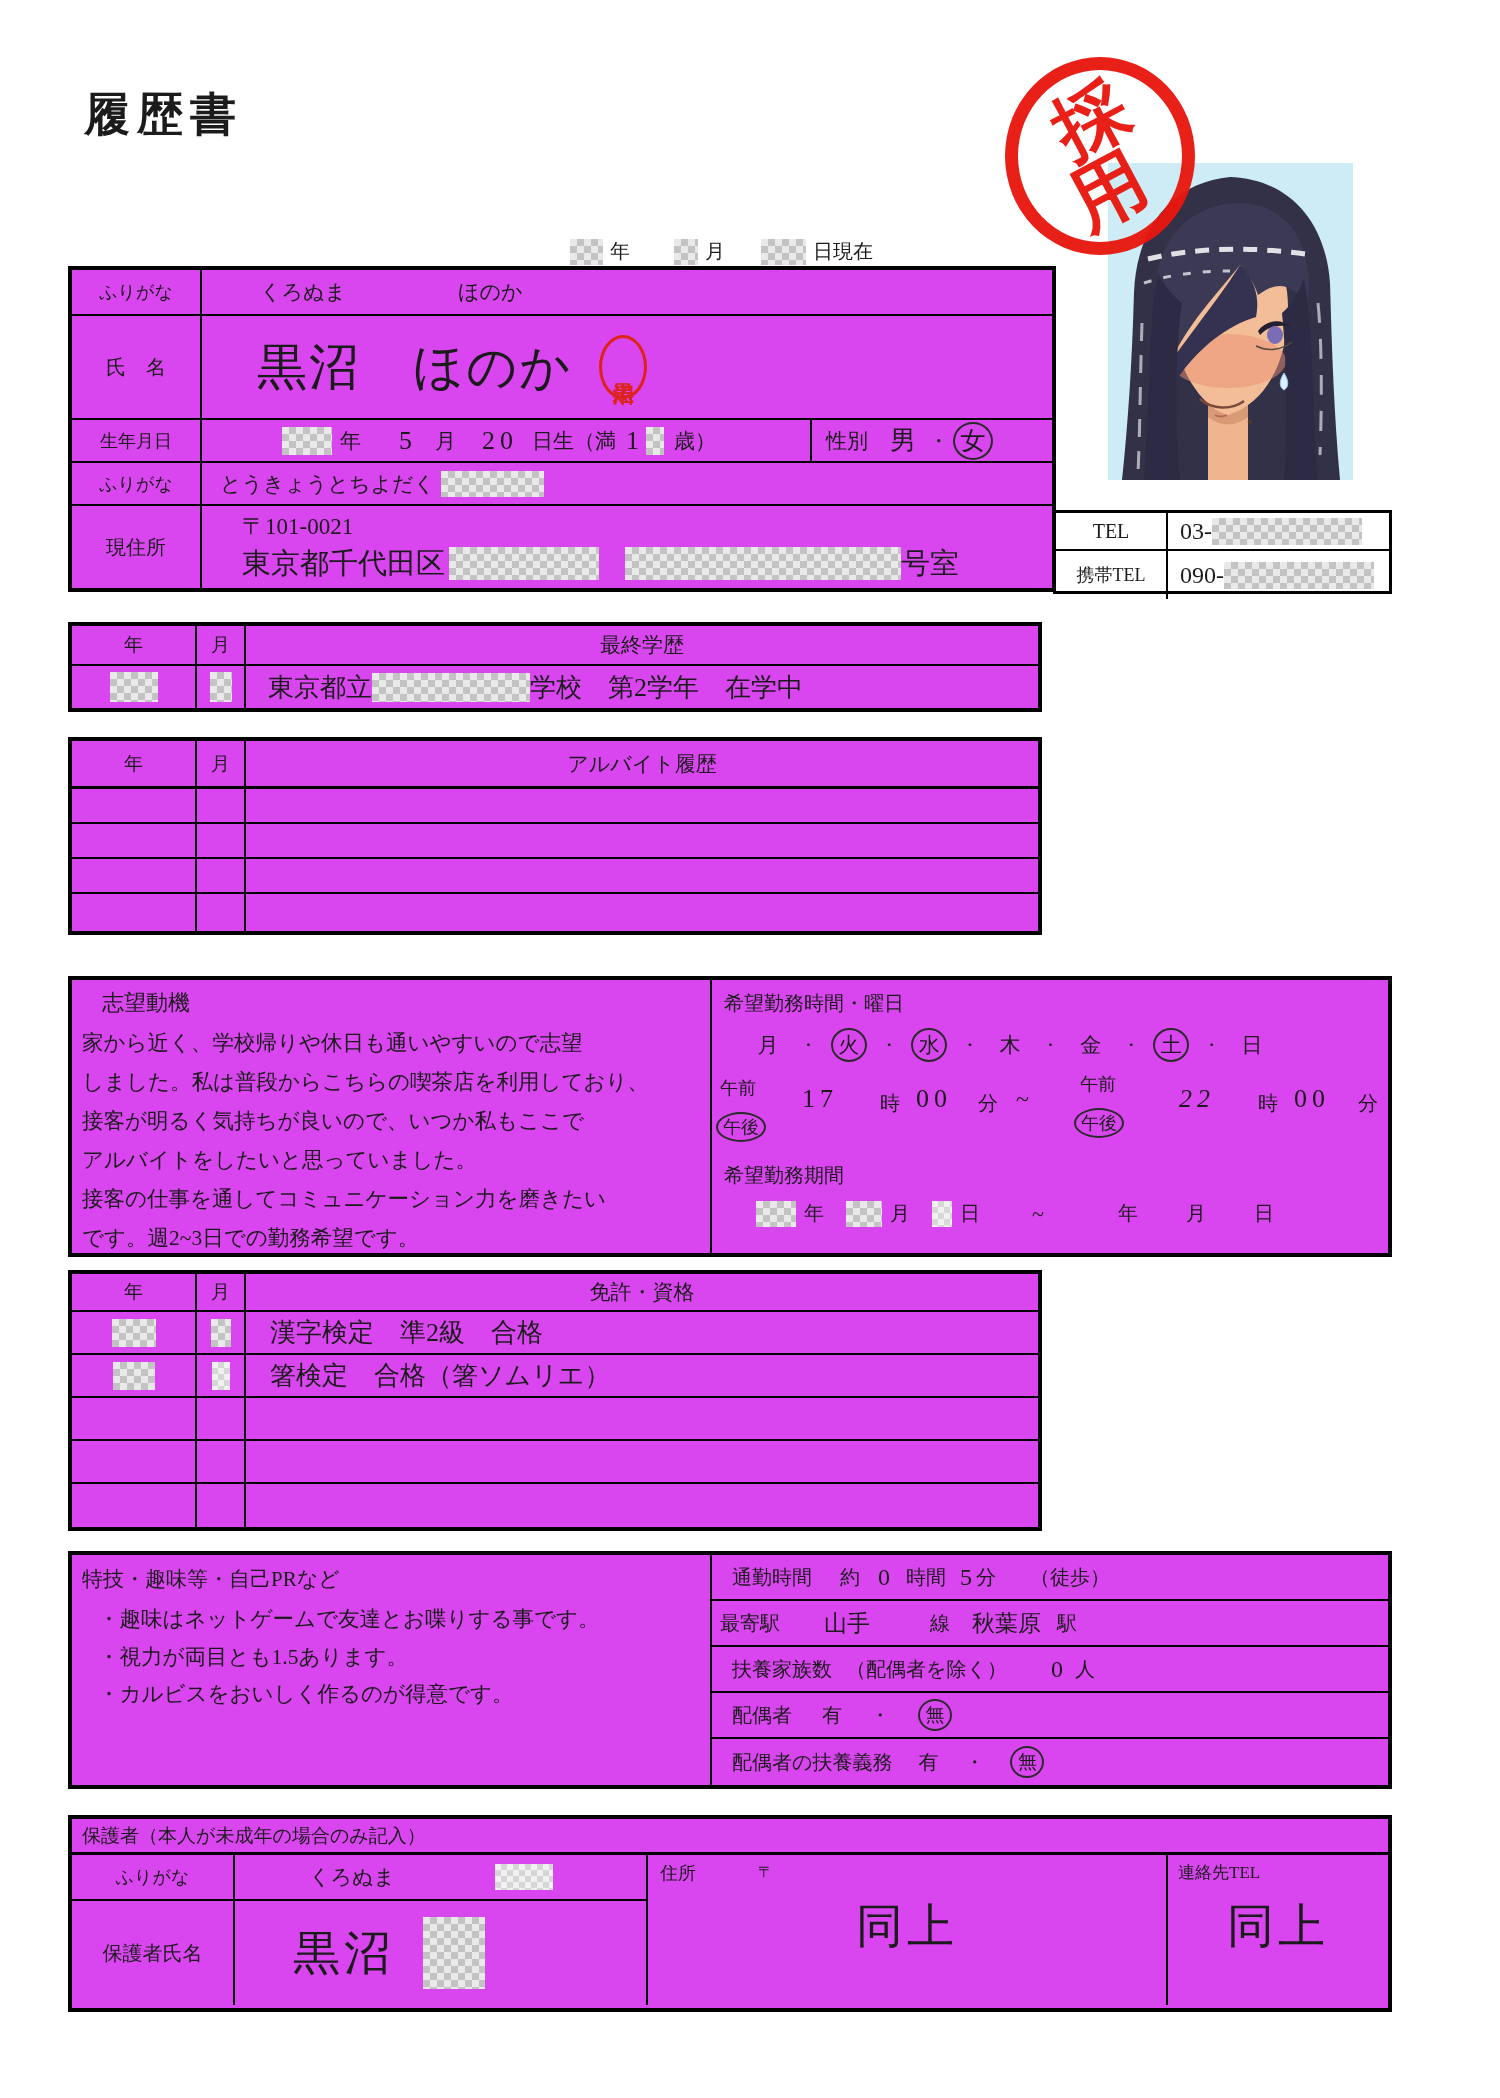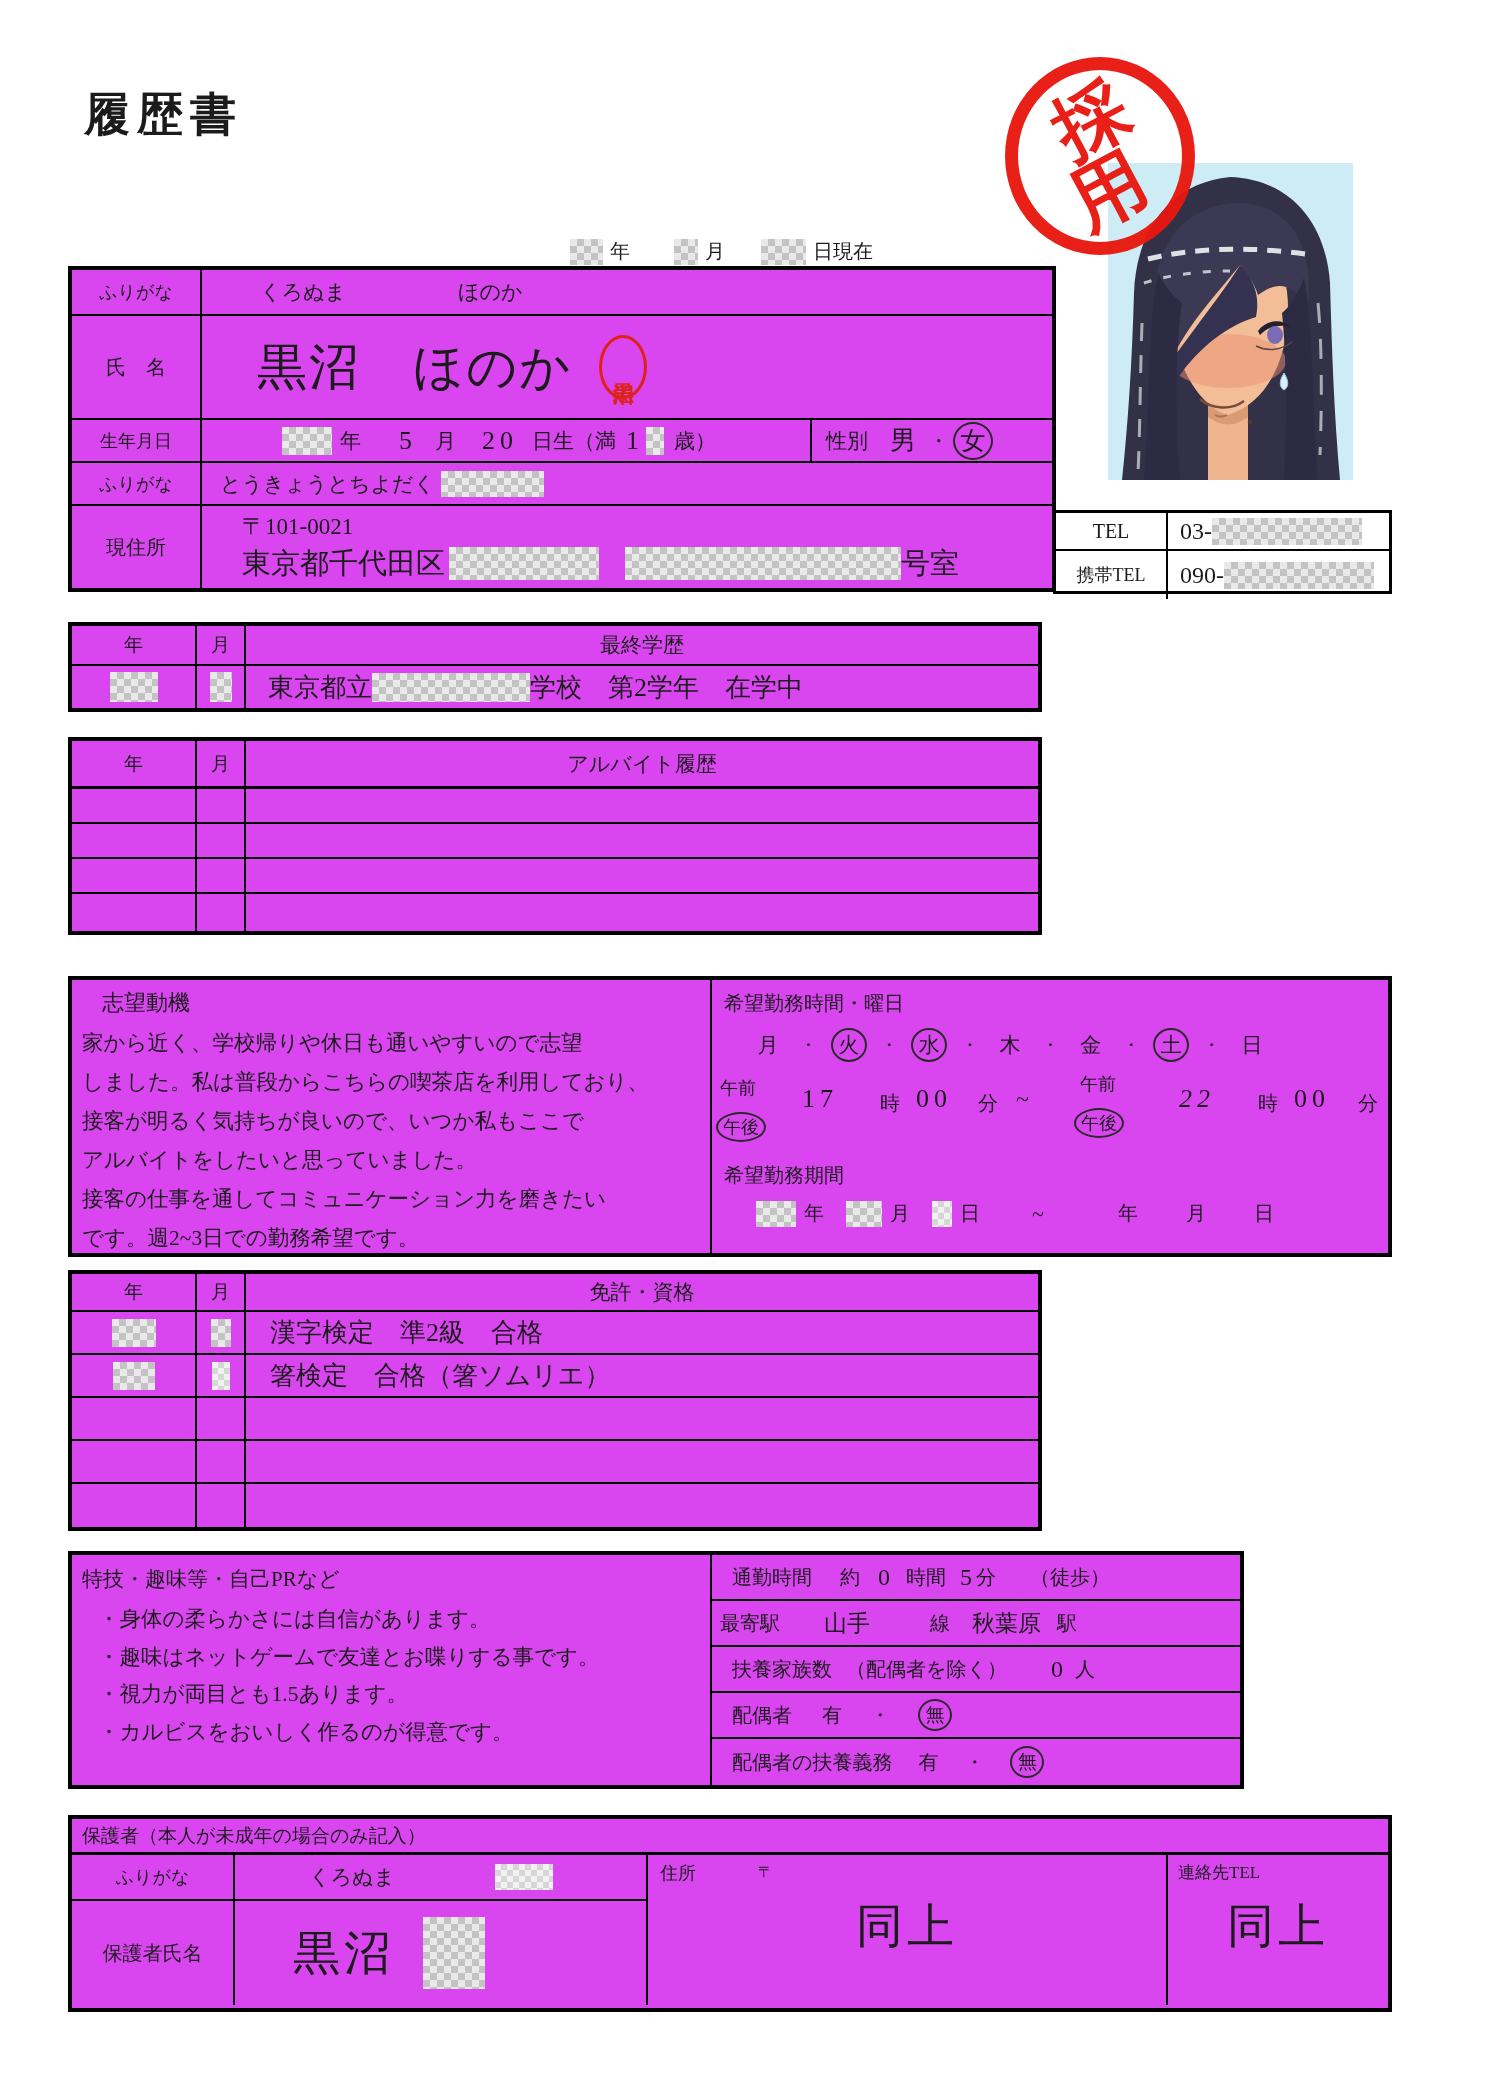--- a/index.html
+++ b/index.html
@@ -290,25 +290,24 @@
         <div style="width:49px;border-right:2px solid #000;"></div>
         <div style="flex:1;"></div>
     </div>
     <div class="row" style="height:43px;">
       <div style="width:125px;border-right:2px solid #000;"></div>
         <div style="width:49px;border-right:2px solid #000;"></div>
         <div style="flex:1;"></div>
     </div>
   </div>
 
-  <div class="box" style="left:68px;top:1551px;width:1176px;height:238px;display:flex;">
+  <div class="box" style="left:68px;top:1551px;width:1324px;height:238px;display:flex;">
     <div style="width:640px;border-right:2px solid #000;position:relative;">
       <div class="abs" style="left:10px;top:10px;font-size:21px;">特技・趣味等・自己PRなど</div>
       <div class="abs" style="left:26px;top:46px;font-size:21.5px;line-height:37.5px;">
-        <div>・身体の柔らかさには自信があります。</div>
         <div>・趣味はネットゲームで友達とお喋りする事です。</div>
         <div>・視力が両目とも1.5あります。</div>
         <div>・カルビスをおいしく作るのが得意です。</div>
       </div>
     </div>
     <div style="flex:1;display:flex;flex-direction:column;">
       <div class="cell" style="height:46px;flex:none;border-bottom:2px solid #000;padding-left:20px;font-size:20px;">
         <span>通勤時間</span>
         <span style="margin-left:28px;">約</span>
         <span style="margin-left:18px;font-size:24px;">0</span>

